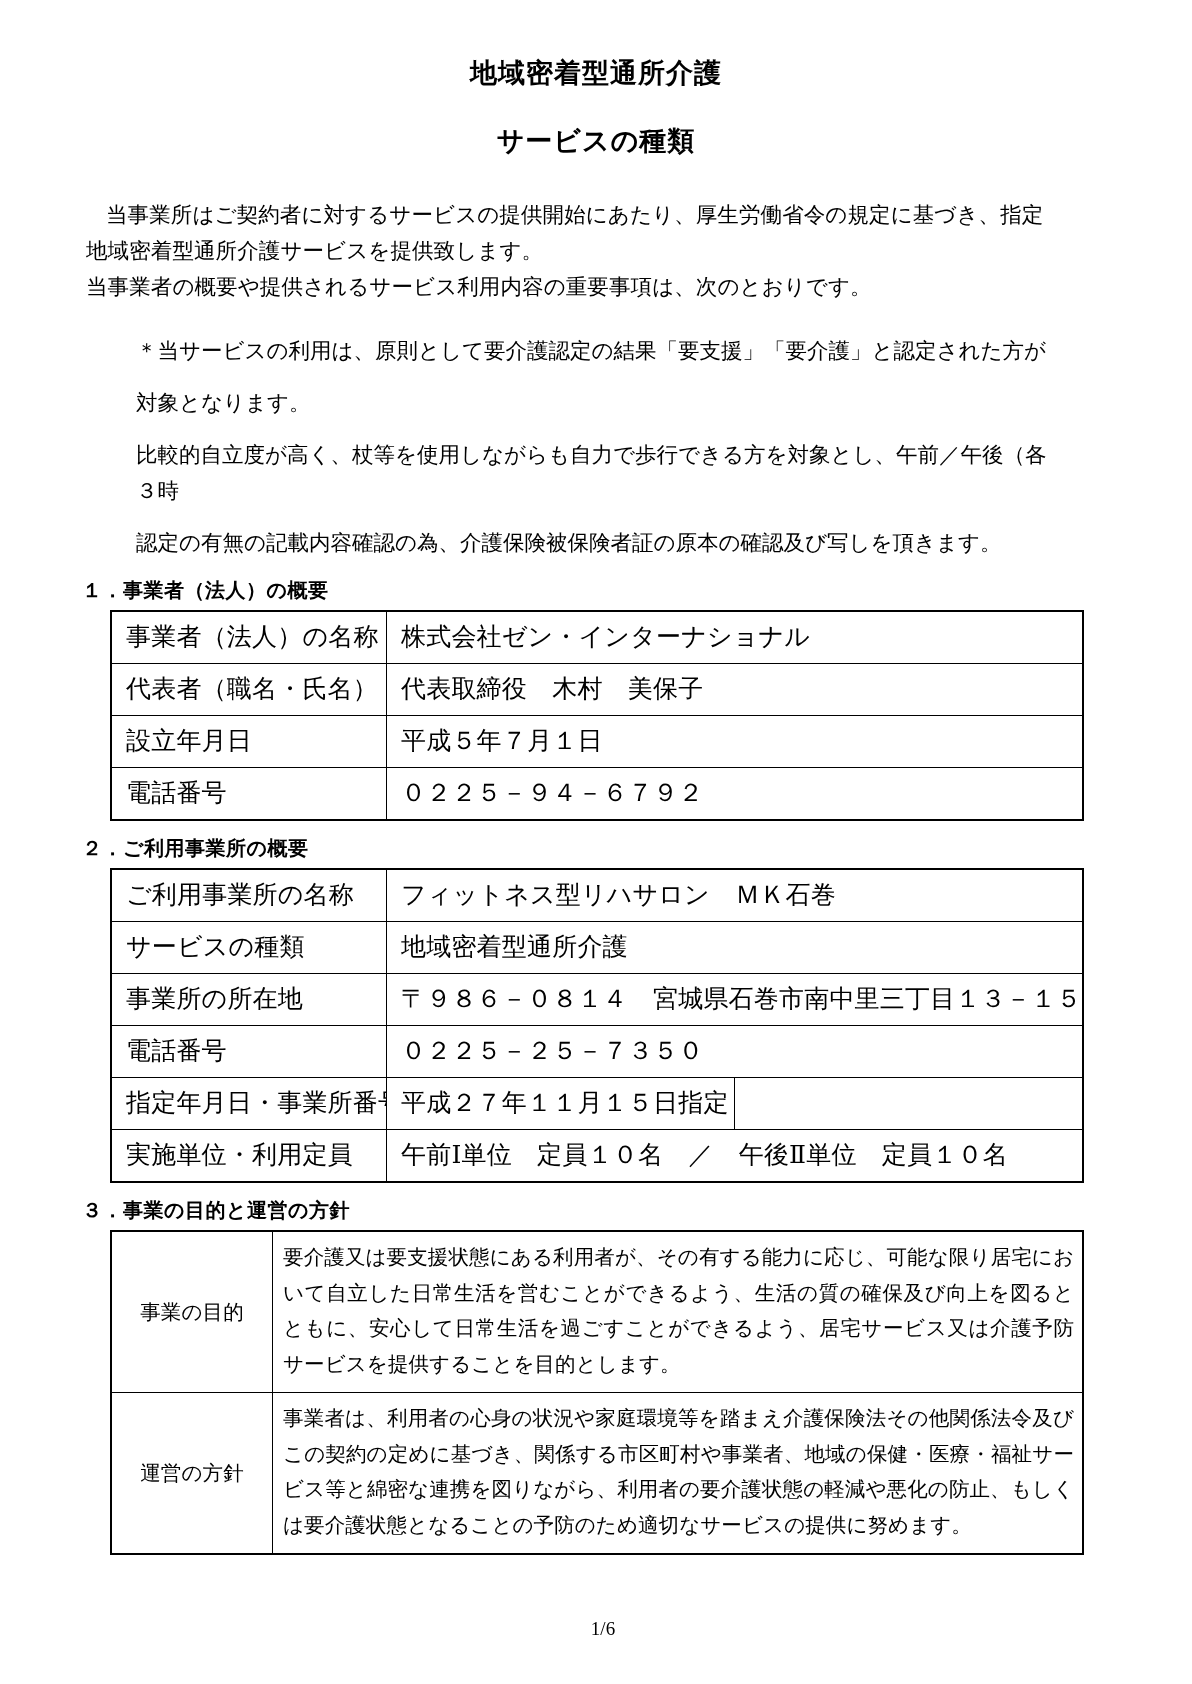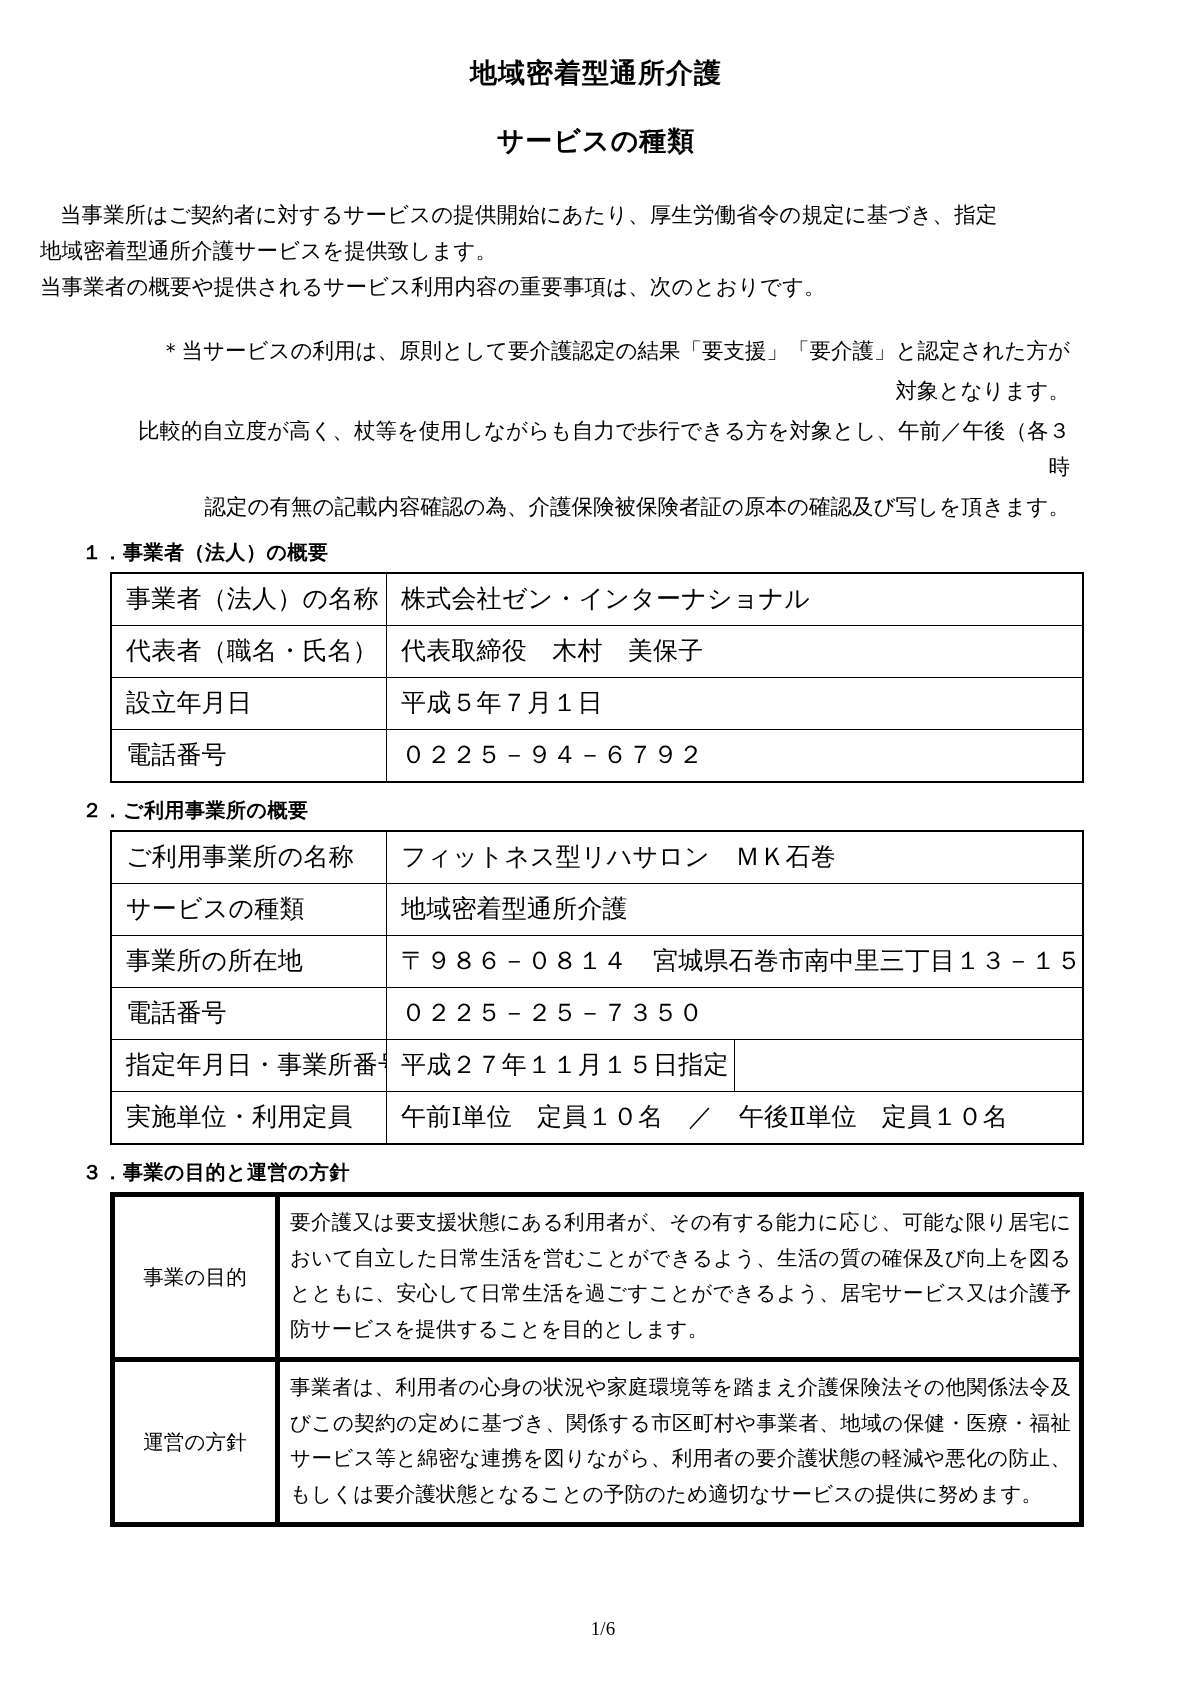--- a/index.html
+++ b/index.html
@@ -36,41 +36,40 @@
     letter-spacing: 1px;
     line-height: 1.1;
   }
   .doc-title-sub {
     margin-top: 38px;
   }
 
   
   .intro {
     margin: 42px 0 0 0;
-    padding: 0 118px 0 40px;
+    padding: 0 118px 0 86px;
     font-size: 21.5px;
     line-height: 36px;
     letter-spacing: 0.1px;
   }
   .intro p {
     margin: 0;
   }
   .indent1 { text-indent: 20px; }
 
   .notes {
     margin-top: 28px;
     padding: 0 118px 0 98px;
     font-size: 21.5px;
     line-height: 36px;
   }
   .notes p {
-    margin: 4px;
+    margin: 16px;
     padding-left: 22px;
     text-indent: -22px;
-    text-align: right;
   }
   .notes p.hang {
     padding-left: 22px;
     text-indent: 0;
   }
 
   
   .section-head {
     font-family: "DejaVu Sans", "Liberation Sans", sans-serif;
     font-weight: bold;
@@ -121,21 +120,21 @@
 
   
   table.doc3 {
     width: 100%;
     border-collapse: collapse;
     table-layout: fixed;
     font-size: 20.5px;
     border: 2.5px solid #000;
   }
   table.doc3 td {
-    border: 5px solid #000000;
+    border: 1px solid #000000;
     vertical-align: middle;
     line-height: 35.5px;
     letter-spacing: 0.1px;
     margin-top: 48px;
   }
   table.doc3 td.label3 {
     width: 148px;
     text-align: center;
     padding: 4px 6px;
     white-space: nowrap;

